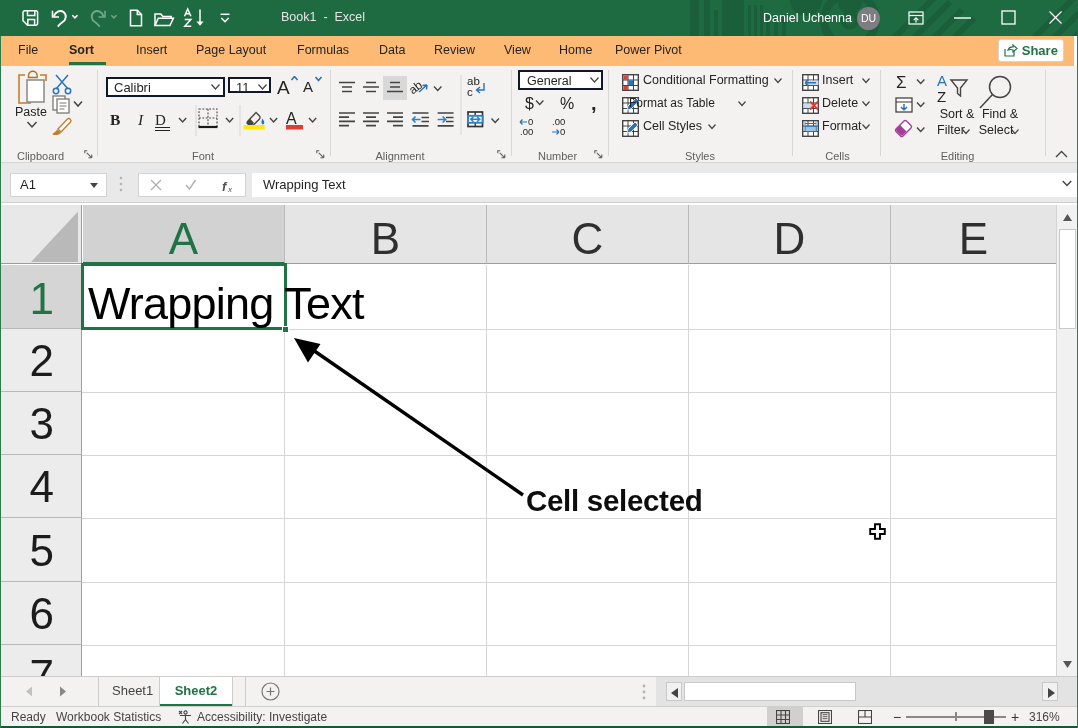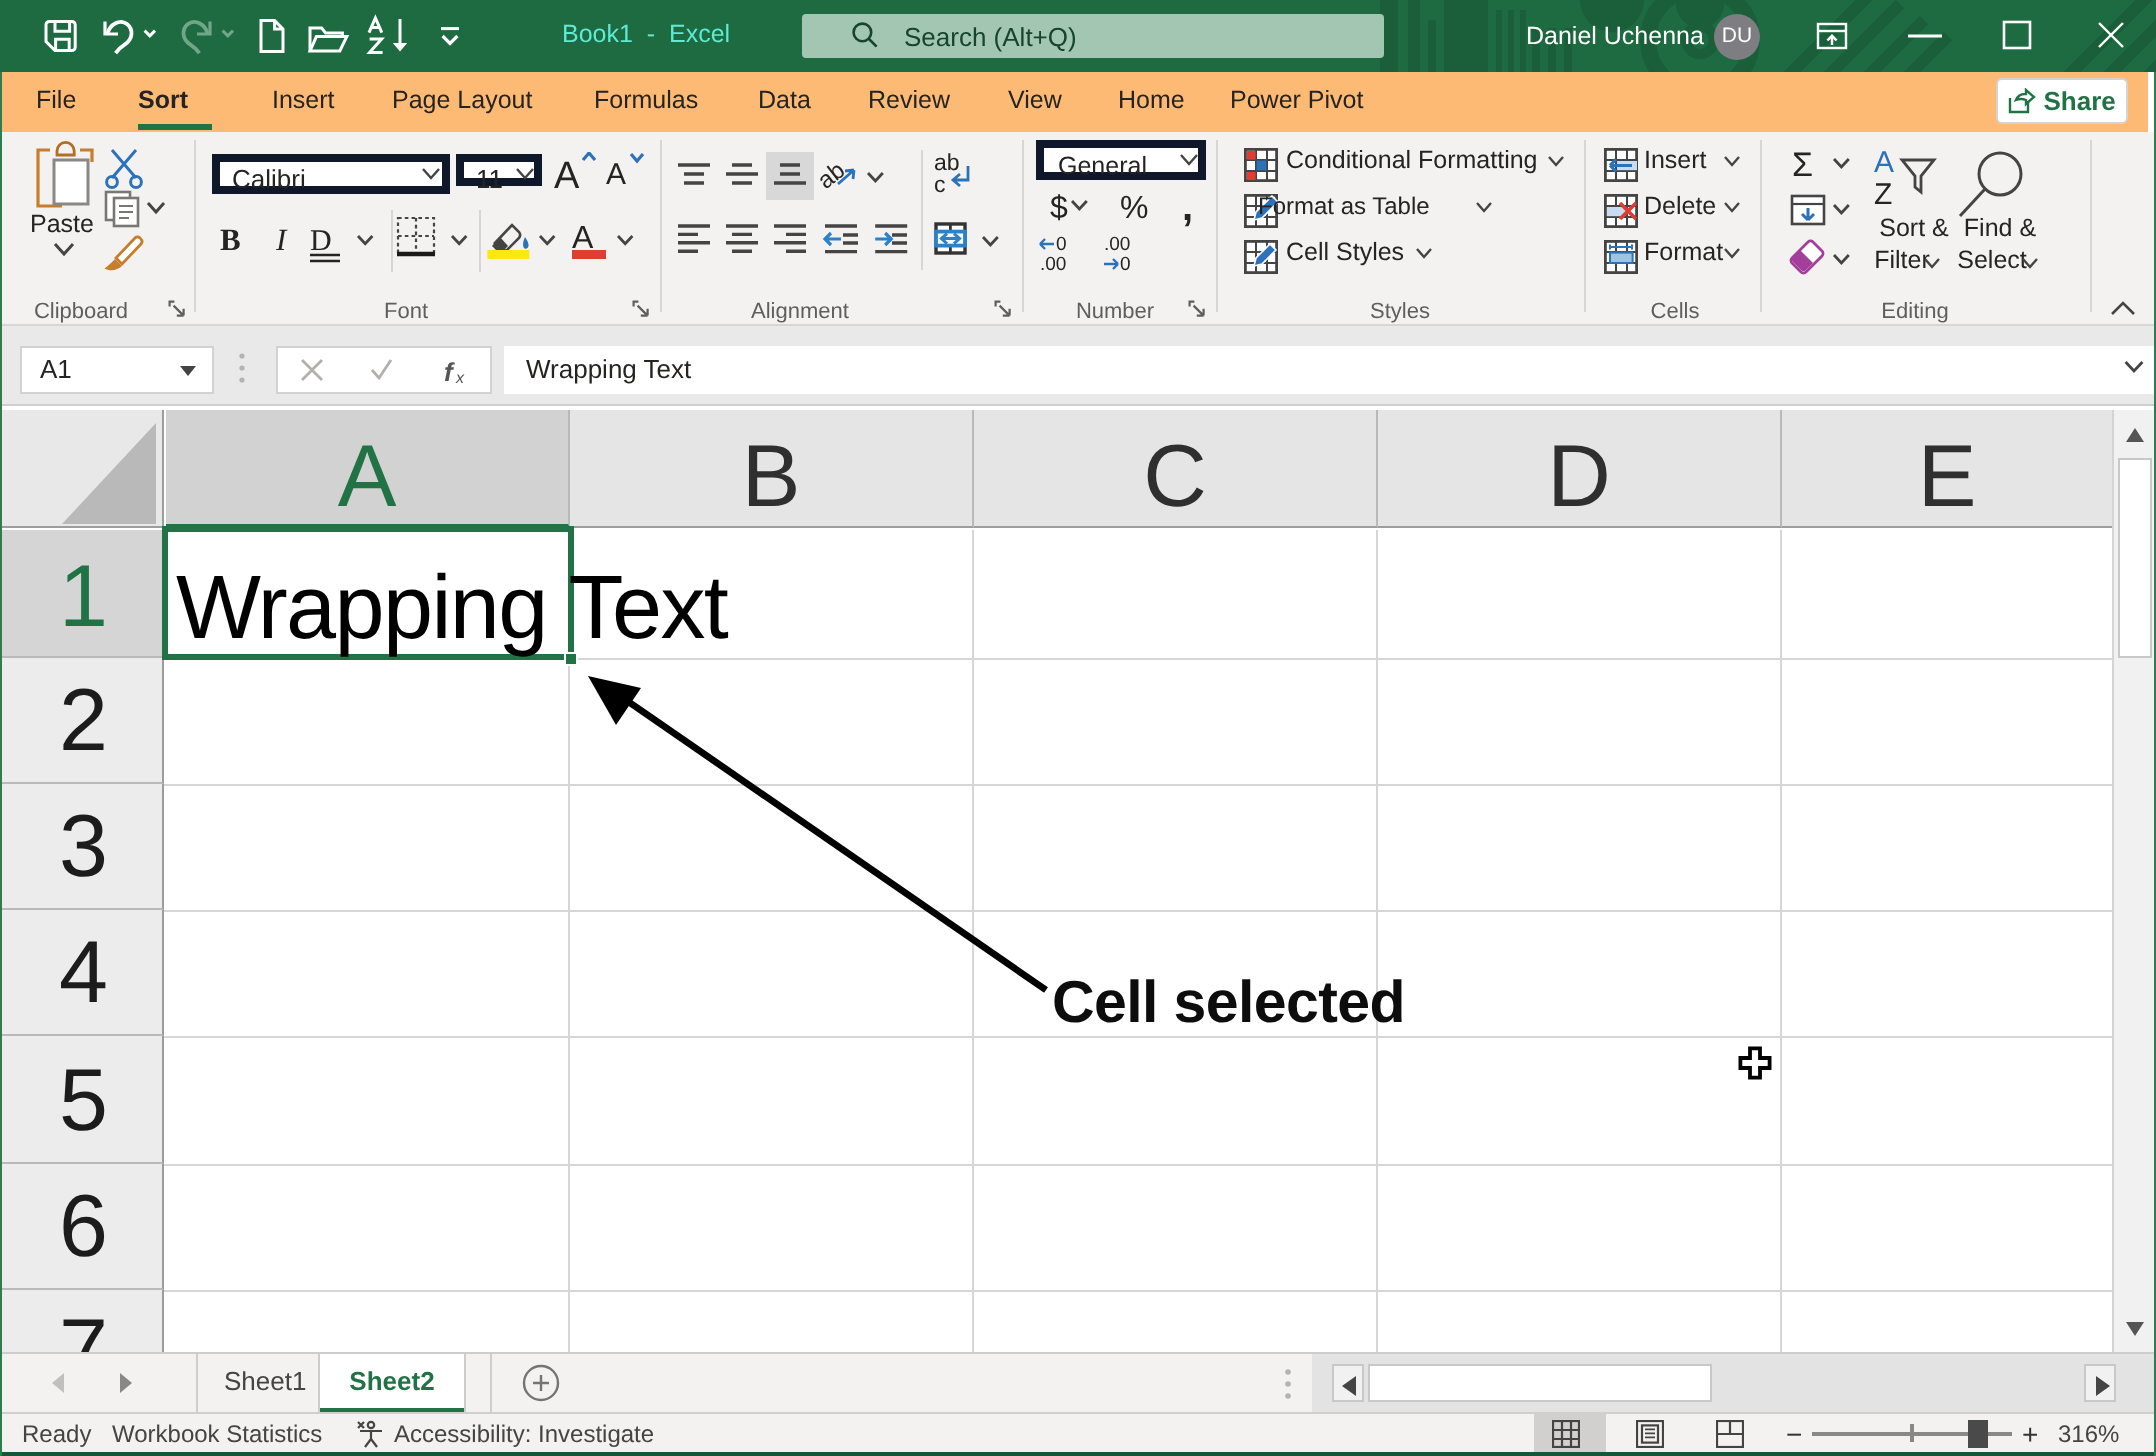--- a/index.html
+++ b/index.html
@@ -6,36 +6,36 @@
 html,body { width:1078px; height:728px; overflow:hidden; }
 body { font-family:"Liberation Sans", sans-serif; position:relative; background:#fff; }
 #app { position:absolute; left:0; top:0; width:1078px; height:728px; overflow:hidden; }
 .abs { position:absolute; }
 
 
 #titlebar { position:absolute; left:0; top:0; width:1078px; height:36px; background:#1e6b41; }
 #searchbox { position:absolute; left:401px; top:7px; width:291px; height:22px; background:#a3c6b2; border-radius:2px; color:#16452b; font-size:13px; }
 #searchbox span.mag { position:absolute; left:24px; top:3px; }
 #searchbox span.stext { position:absolute; left:51px; top:3.5px; }
-#booktitle { position:absolute; left:281px; top:10px; width:200px; color:#5eead4; font-size:12.5px; }
+#booktitle { position:absolute; left:281px; top:10px; width:200px; color:#e5e5e5; font-size:12.5px; }
 #username { position:absolute; left:763px; top:11px; color:#fff; font-size:12.5px; }
 #avatar { position:absolute; left:857px; top:7px; width:23px; height:23px; border-radius:50%; background:#7d7d82; color:#fff; font-size:10.5px; text-align:center; line-height:23px; }
 .wctl { position:absolute; top:0; height:36px; width:46px; color:#fff; text-align:center; }
 
 
 #menubar { position:absolute; left:0; top:36px; width:1074px; height:30px; background:#fdba74; font-size:12.5px; color:#252423; }
 .mitem { position:absolute; top:7px; }
 #sharebtn { position:absolute; left:998px; top:3px; width:66px; height:23px; background:#fff; border:1px solid #d6d4d2; border-radius:3px; color:#217346; font-weight:bold; font-size:13px; text-align:center; line-height:21px; }
 
 
 #ribbon { position:absolute; left:0; top:66px; width:1078px; height:97px; background:#f3f2f1; border-bottom:1px solid #d8d6d4; font-size:11.5px; color:#252423;}
 .gsep { position:absolute; top:4px; height:86px; width:1px; background:#d8d6d4; }
 .glabel { position:absolute; top:84px; color:#605e5c; font-size:11px; text-align:center; }
 .launch { position:absolute; top:84px; width:10px; height:10px; color:#605e5c; }
-.wbox { background:#fff; border:4px solid #0f172a; position:absolute; }
+.wbox { background:#fff; border:2px solid #0f172a; position:absolute; }
 
 
 #fbar { position:absolute; left:0; top:163px; width:1078px; height:40px; background:#e9e9e9; border-bottom:1px solid #cfcfcf; }
 #namebox { position:absolute; left:10px; top:10px; width:97px; height:24px; background:#fff; border:1px solid #d4d2d0; font-size:13px; color:#252423; line-height:22px; padding-left:9px; }
 #fxbox { position:absolute; left:138px; top:10px; width:108px; height:24px; background:#fff; border:1px solid #d4d2d0; }
 #ffield { position:absolute; left:252px; top:10px; width:826px; height:24px; background:#fff; font-size:13px; color:#252423; line-height:24px; padding-left:11px; }
 
 
 #grid { position:absolute; left:0; top:205px; width:1078px; height:471px; background:#fff; }
 .colhdr { position:absolute; top:0; height:59px; background:#e5e5e5; border-right:1px solid #b9b9b9; border-bottom:1px solid #9d9d9d; color:#2f2f2f; font-size:44px; text-align:center; line-height:67px; }
@@ -121,29 +121,20 @@
       <path d="M200 9.5 v14.5"></path>
     </g>
     <path d="M196.4 21.5 l3.6 4.3 3.6-4.3 z" fill="#fff"></path>
 
     <g stroke="#fff" fill="none" stroke-width="1.5">
       <path d="M220.5 14.3 h9"></path>
       <path d="M221.3 18 l3.7 3.7 3.7-3.7" stroke-width="1.6"></path>
     </g>
   </svg>
   <div id="booktitle">Book1&nbsp; -&nbsp; Excel</div>
-  <div id="searchbox">
-    <span class="mag">
-          <svg width="15" height="15" viewBox="0 0 15 15">
-            <circle cx="6.2" cy="6.2" r="4.4" fill="none" stroke="#16452b" stroke-width="1.3"></circle>
-            <path d="M9.5 9.5 L13.3 13.3" stroke="#16452b" stroke-width="1.3"></path>
-          </svg>
-        </span>
-    <span class="stext">Search (Alt+Q)</span>
-  </div>
   <div id="username">Daniel Uchenna</div>
   <div id="avatar">DU</div>
   <div class="wctl" style="left:893px;">
     <svg style="margin:10px auto 0" width="16" height="16" viewBox="0 0 16 16">
           <g stroke="#fff" fill="none" stroke-width="1.2">
             <rect x="1" y="2" width="14" height="12"></rect>
             <path d="M1 5.5 h14"></path>
             <path d="M8 12.5 v-4.2"></path>
             <path d="M5.7 10.2 l2.3-2.3 2.3 2.3"></path>
           </g>

